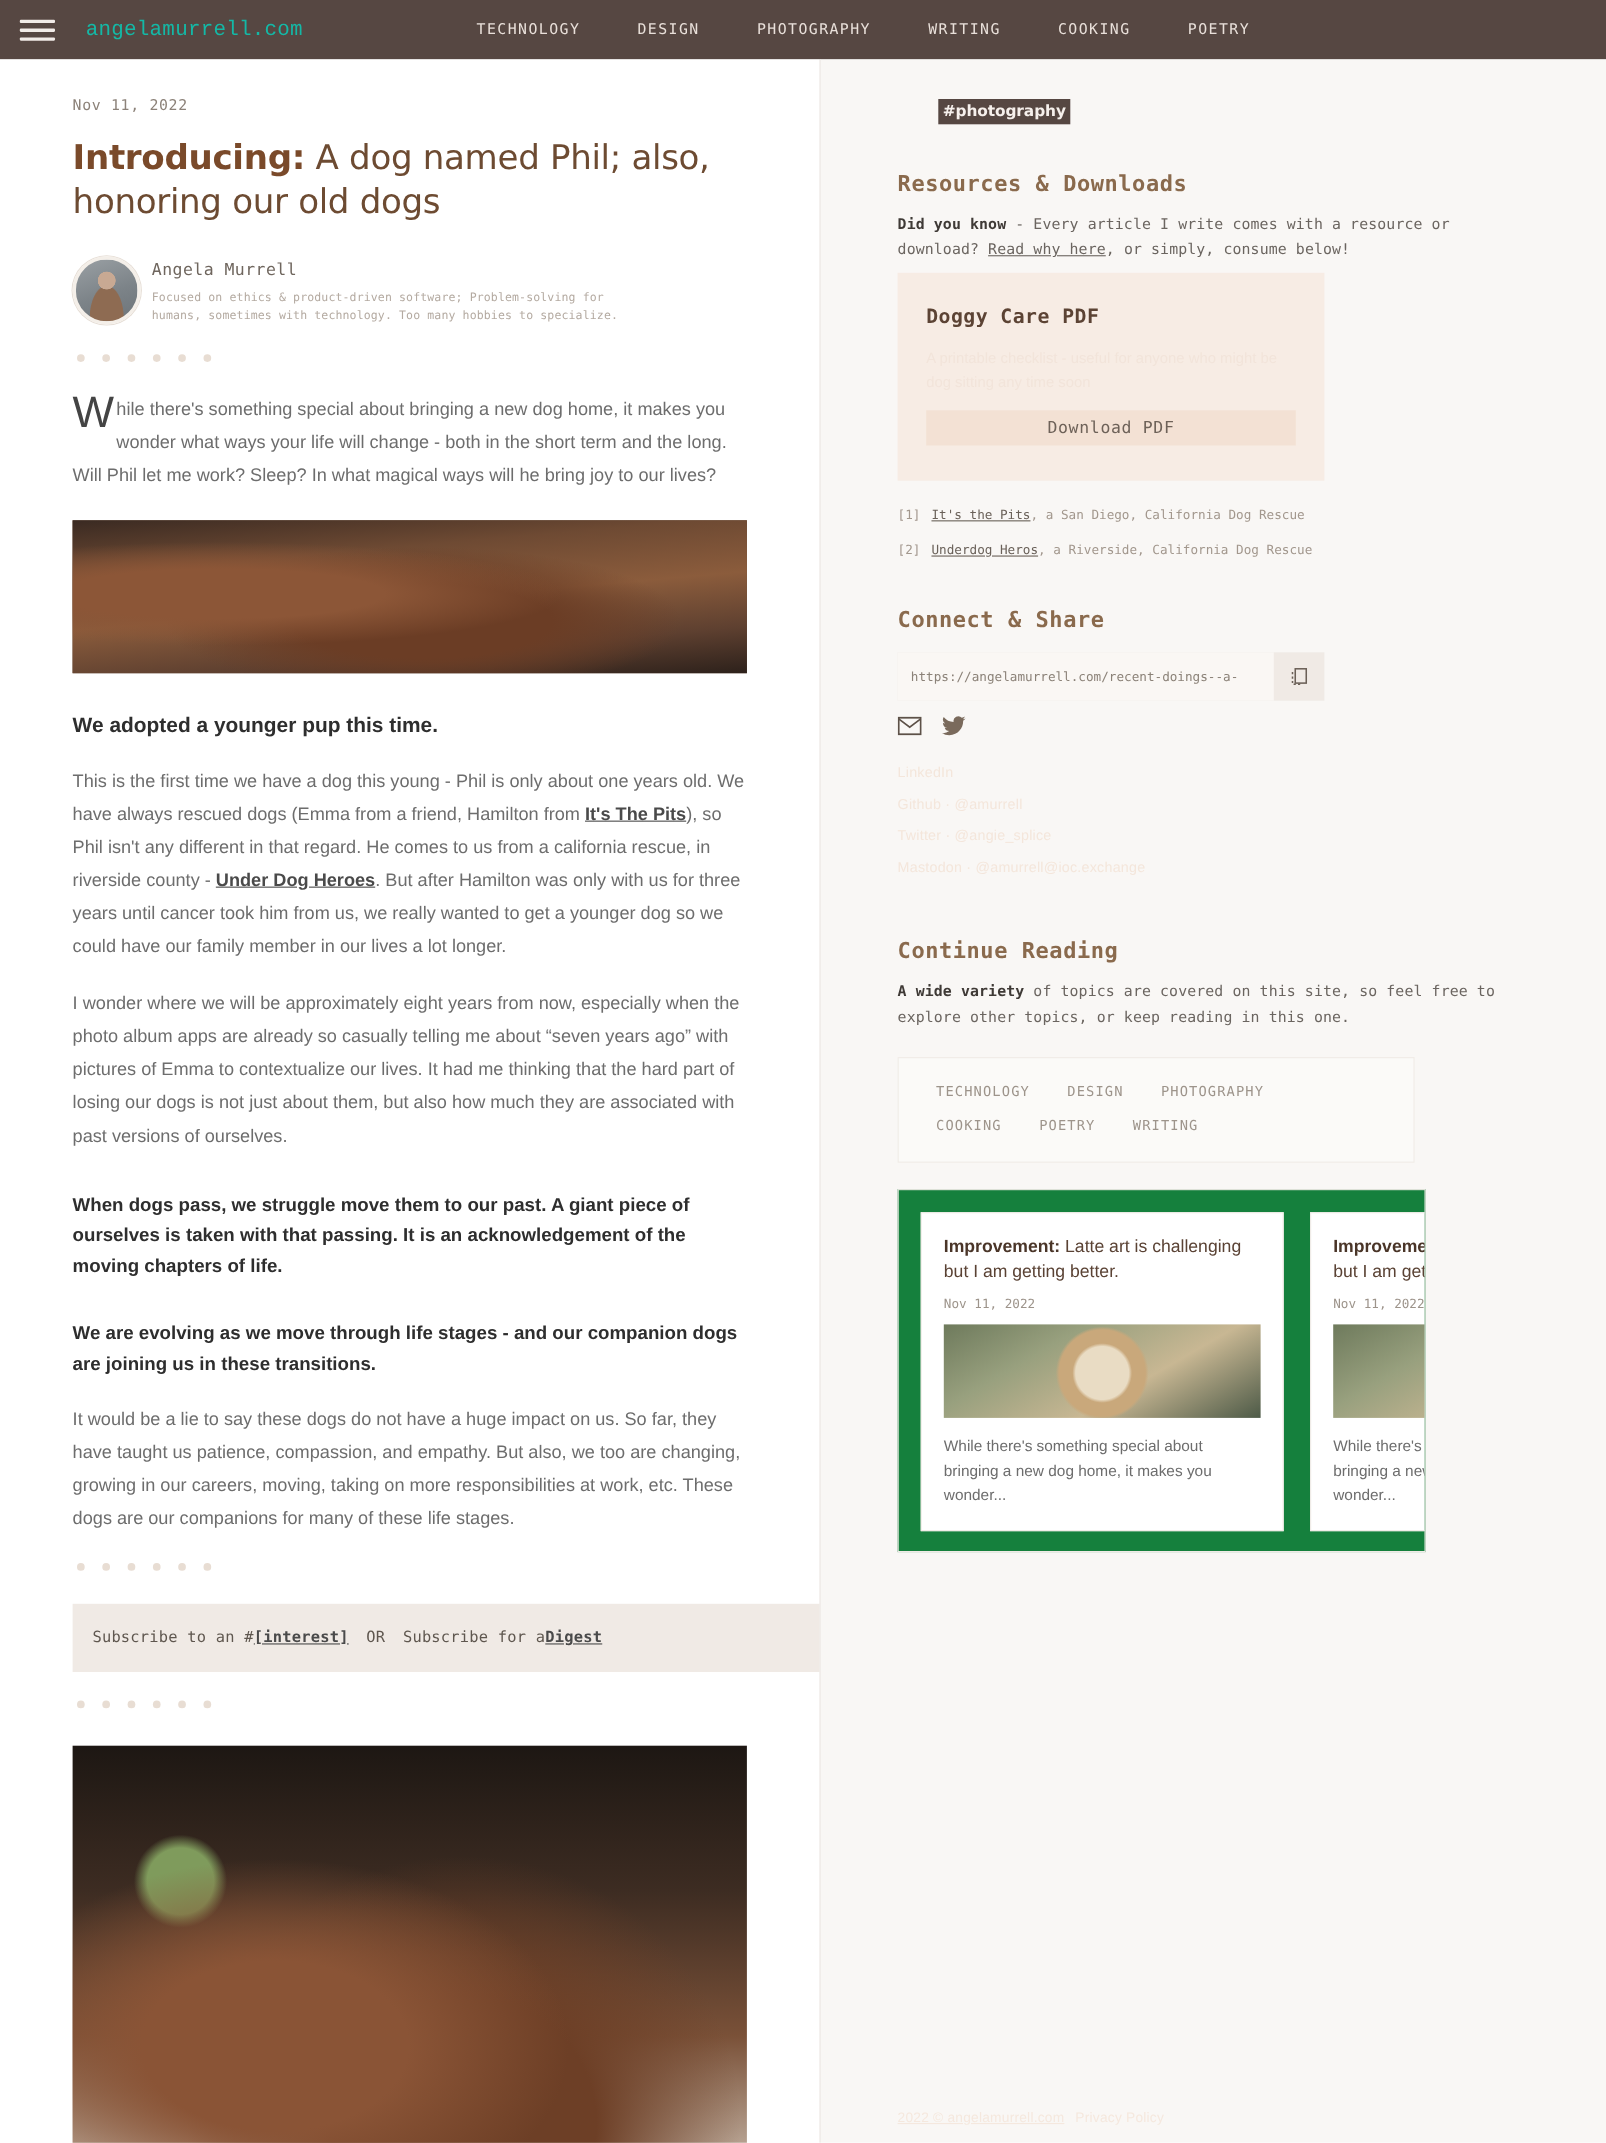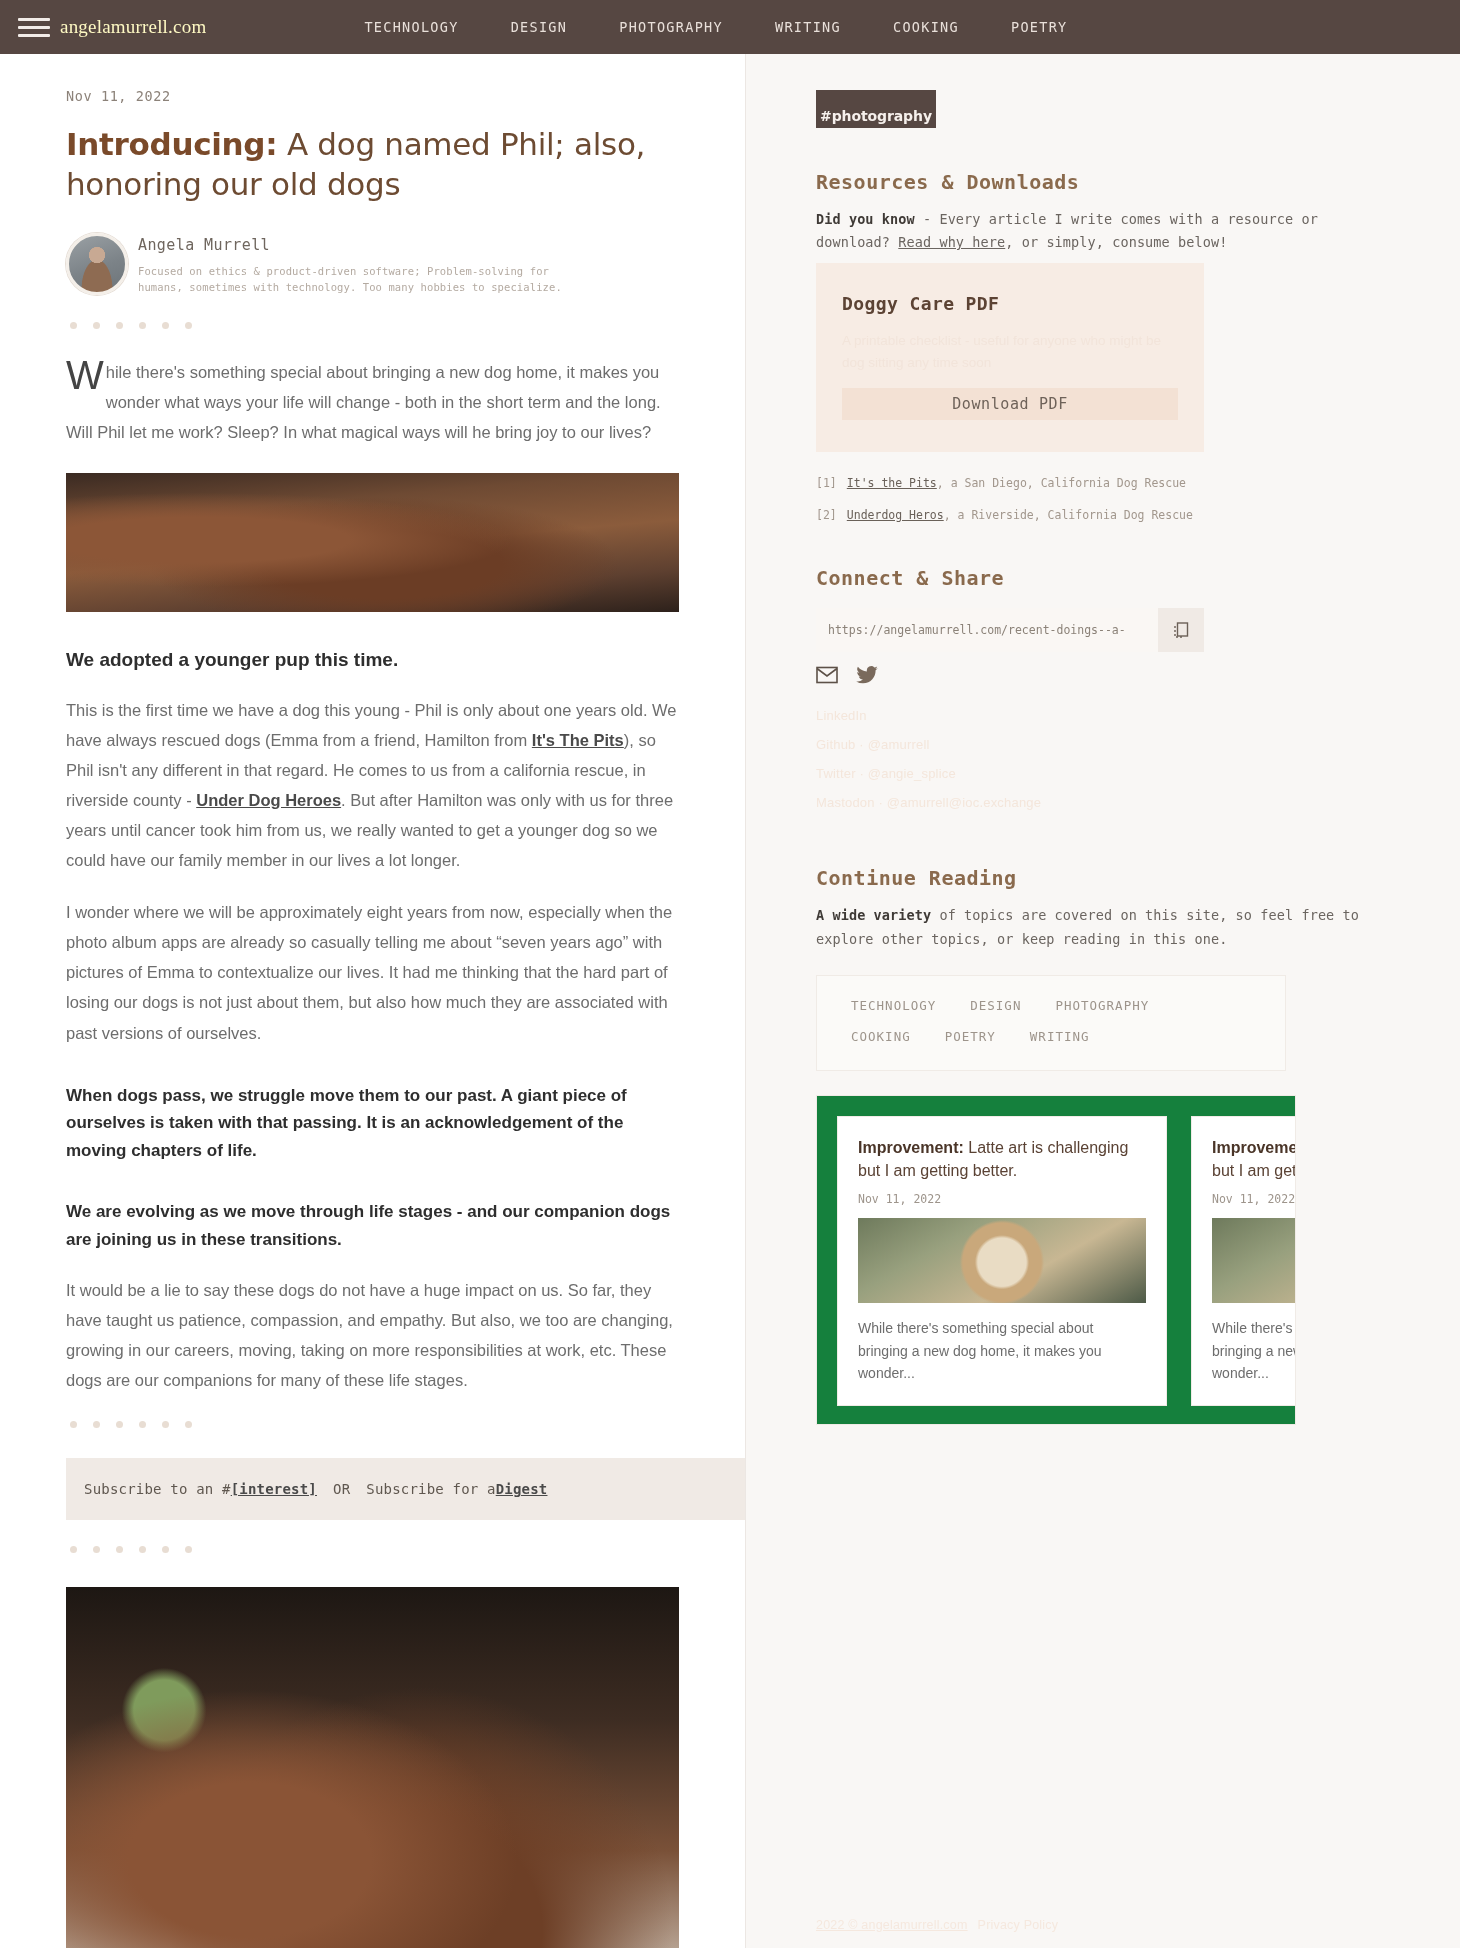--- a/index.html
+++ b/index.html
@@ -21,23 +21,23 @@
     background: #564742;
     display: flex; align-items: center;
   }
   .hamburger {
     margin-left: 18px; width: 32px; height: 26px;
     display: flex; flex-direction: column; justify-content: center; gap: 5px;
     cursor: pointer;
   }
   .hamburger span { display:block; height: 3px; background:#f2ece8; border-radius:1px; }
   .brand {
-    margin-left: 10px;
-    color: #fef9c3;
-    font-family: Liberation Serif, serif;
+    margin-left: 28px;
+    color: #14b8a6;
+    font-family: Liberation Mono, monospace;
     font-size: 19px;
     letter-spacing: .2px;
     cursor: pointer;
   }
   .navlinks { display:flex; align-items:center; margin-left: 132px; gap: 0; }
   .navlinks a {
     color: #e9e0da;
     font-family: "DejaVu Sans Mono", monospace;
     font-size: 13.5px;
     letter-spacing: 1.3px;
@@ -137,21 +137,21 @@
     font-family: "DejaVu Sans Mono", monospace;
     font-size: 14px; color:#5f574f; letter-spacing:.2px;
   }
   .subscribe .or { padding: 0 16px; }
 
   
   .side { padding: 36px 70px 0 70px; }
   .tagchip {
     display:inline-block; background:#564742; color:#f6f0ec;
     font-family:"DejaVu Sans", sans-serif; font-size:14px; font-weight:700;
-    padding: 18px 4px 4px 4px; letter-spacing:-.1px;
+    padding: 3px 4px 4px 4px; letter-spacing:-.1px;margin-left:37px;
   }
   .side-h {
     margin-top: 42px;
     font-family:"DejaVu Sans Mono", monospace;
     font-size: 20px; font-weight: 700; color: #8a6a4d; letter-spacing:.5px;
   }
   .side-p {
     margin-top: 14px;
     font-family:"DejaVu Sans Mono", monospace;
     font-size: 13.5px; line-height: 1.72; color:#6b6560; letter-spacing:.1px;

